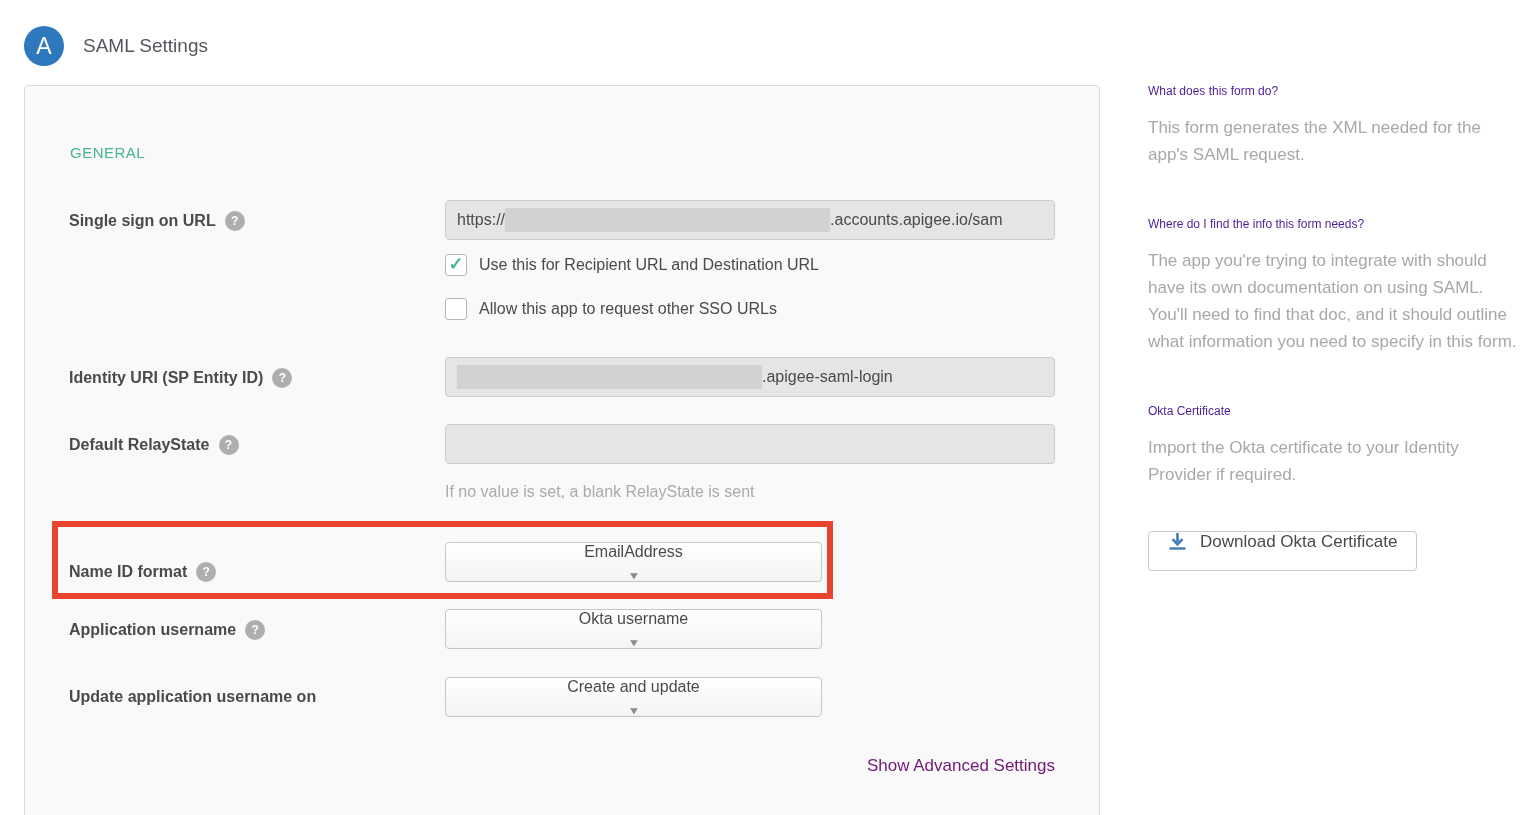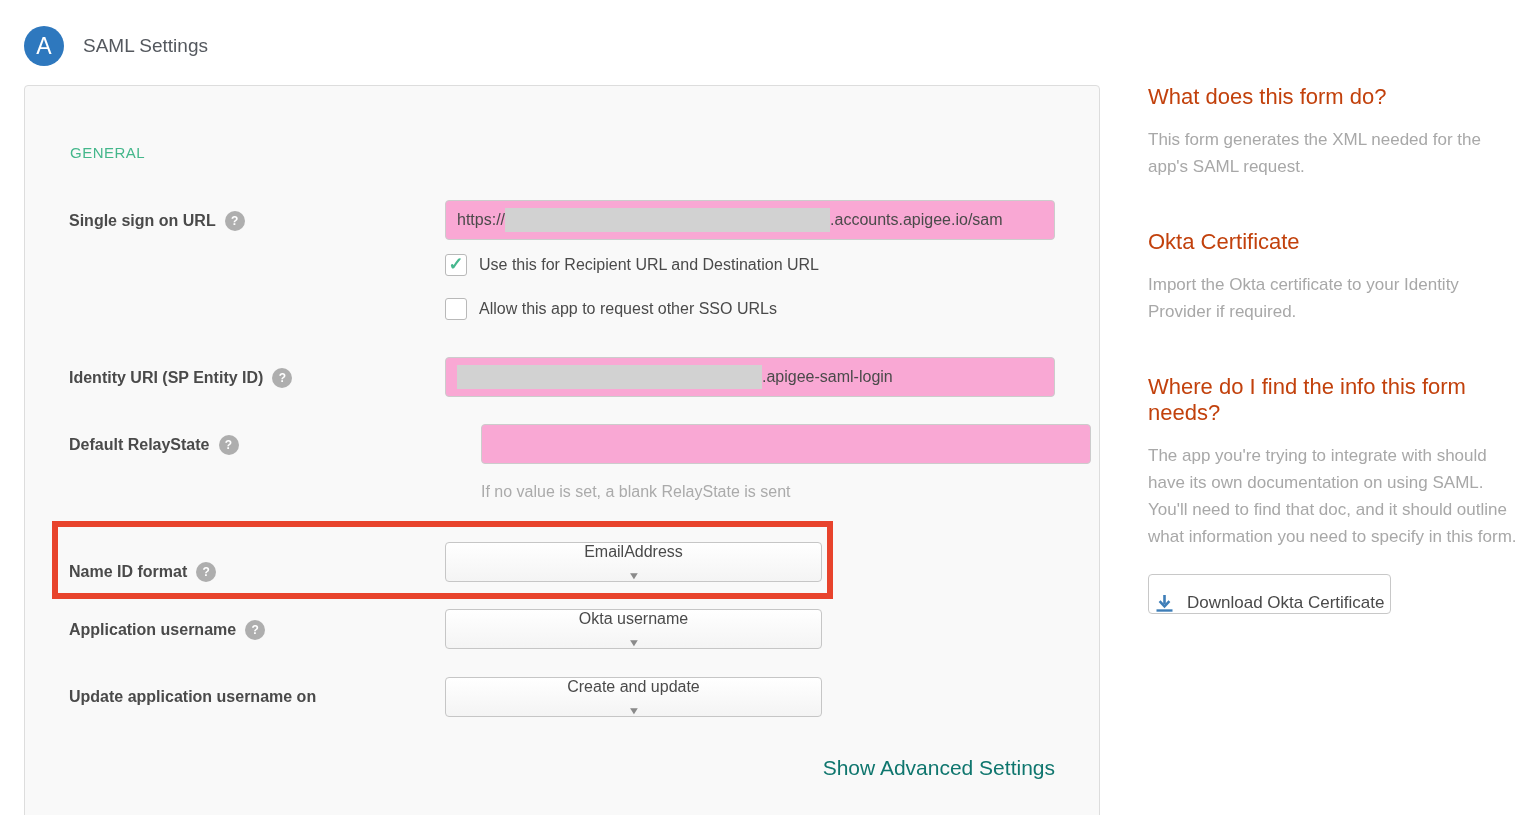--- a/index.html
+++ b/index.html
@@ -76,21 +76,21 @@
     display: inline-flex;
     align-items: center; justify-content: center;
     flex: 0 0 auto;
     cursor: pointer;
   }
   .control-col { flex: 1; }
 
   .text-input {
     width: 610px;
     height: 40px;
-    background: #f9a8d4;
+    background: #e5e5e5;
     border: 1px solid #cccccc;
     border-radius: 4px;
     display: flex;
     align-items: center;
     padding: 0 11px;
     font-size: 16px;
     color: #4a4a4a;
     overflow: hidden;
     white-space: nowrap;
   }
@@ -163,64 +163,64 @@
     margin-left: -17px;
     margin-top: 20px;
     width: 781px;
     padding: 15px 0 11px 11px;
     display: flex;
     align-items: flex-end;
   }
 
   .row-sso        { margin-top: 39px; }
   .row-audience   { margin-top: 37px; }
-  .row-relaystate { margin-top: 27px; gap: 36px; }
+  .row-relaystate { margin-top: 27px; }
   .row-appuser    { margin-top: 10px; }
   .row-updateuser { margin-top: 28px; }
 
   .advanced-row {
     width: 986px;
     margin-top: 39px;
     text-align: right;
   }
   .advanced-link {
-    font-size: 21px;
-    color: #0f766e;
+    font-size: 17px;
+    color: #701a75;
     text-decoration: none;
     cursor: pointer;
     margin-top: 40px;
   }
 
   
   .sidebar {
     position: absolute;
     left: 1148px; top: 84px;
     width: 375px;
   }
   .sidebar-section { margin-bottom: 49px; }
   .sidebar-heading {
-    font-size: 22px;
+    font-size: 12px;
     font-weight: normal;
-    color: #c2410c;
+    color: #4c1d95;
     margin-bottom: 16px;
   }
   .sidebar-body {
     font-size: 17px;
     color: #a8a8a8;
     line-height: 27px;
   }
   .download-btn {
     margin-top: -26px;
     height: 40px;
     background: #ffffff;
     border: 1px solid #c8c8c8;
     border-radius: 4px;
     display: inline-flex;
-    align-items: flex-end;
-    padding: 0 6px;
+    align-items: flex-start;
+    padding: 0 19px;
     font-size: 17px;
     color: #4a4a4a;
     cursor: pointer;
     font-family: "Liberation Sans", sans-serif;
   }
   .download-btn svg { margin-right: 13px; display: block; }
 </style>
 </head>
 <body>
 
@@ -330,27 +330,27 @@
   </div>
 
   <div class="sidebar">
 
     <div class="sidebar-section">
       <div class="sidebar-heading">What does this form do?</div>
       <div class="sidebar-body">This form generates the XML needed for the app's SAML request.</div>
     </div>
 
     <div class="sidebar-section">
+      <div class="sidebar-heading">Where do I find the info this form needs?</div>
+      <div class="sidebar-body">The app you're trying to integrate with should have its own documentation on using SAML. You'll need to find that doc, and it should outline what information you need to specify in this form.</div>
+    </div>
+
+    <div class="sidebar-section">
       <div class="sidebar-heading">Okta Certificate</div>
       <div class="sidebar-body">Import the Okta certificate to your Identity Provider if required.</div>
-    </div>
-
-    <div class="sidebar-section">
-      <div class="sidebar-heading">Where do I find the info this form needs?</div>
-      <div class="sidebar-body">The app you're trying to integrate with should have its own documentation on using SAML. You'll need to find that doc, and it should outline what information you need to specify in this form.</div>
     </div>
 
     <button class="download-btn">
       <svg width="19" height="19" viewBox="0 0 19 19">
         <path d="M9.5 1 v9" stroke="#3e7eb8" stroke-width="2.6" fill="none"></path>
         <path d="M4.6 7.2 L9.5 12.4 L14.4 7.2" stroke="#3e7eb8" stroke-width="2.6" fill="none" stroke-linejoin="miter"></path>
         <path d="M1.5 16.5 h16" stroke="#3e7eb8" stroke-width="2.4" fill="none"></path>
       </svg>
       <span>Download Okta Certificate</span>
     </button>

